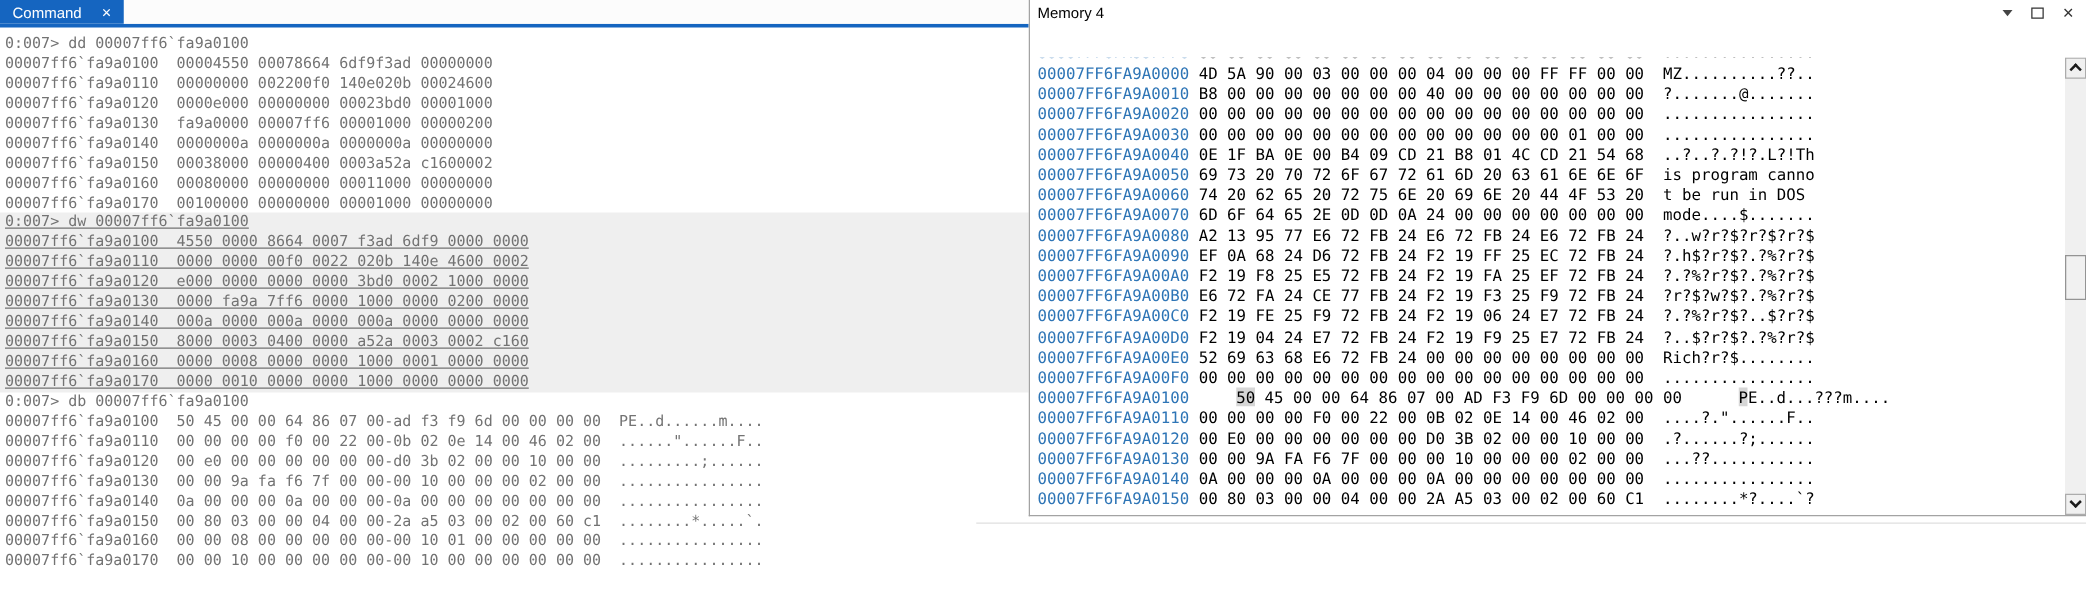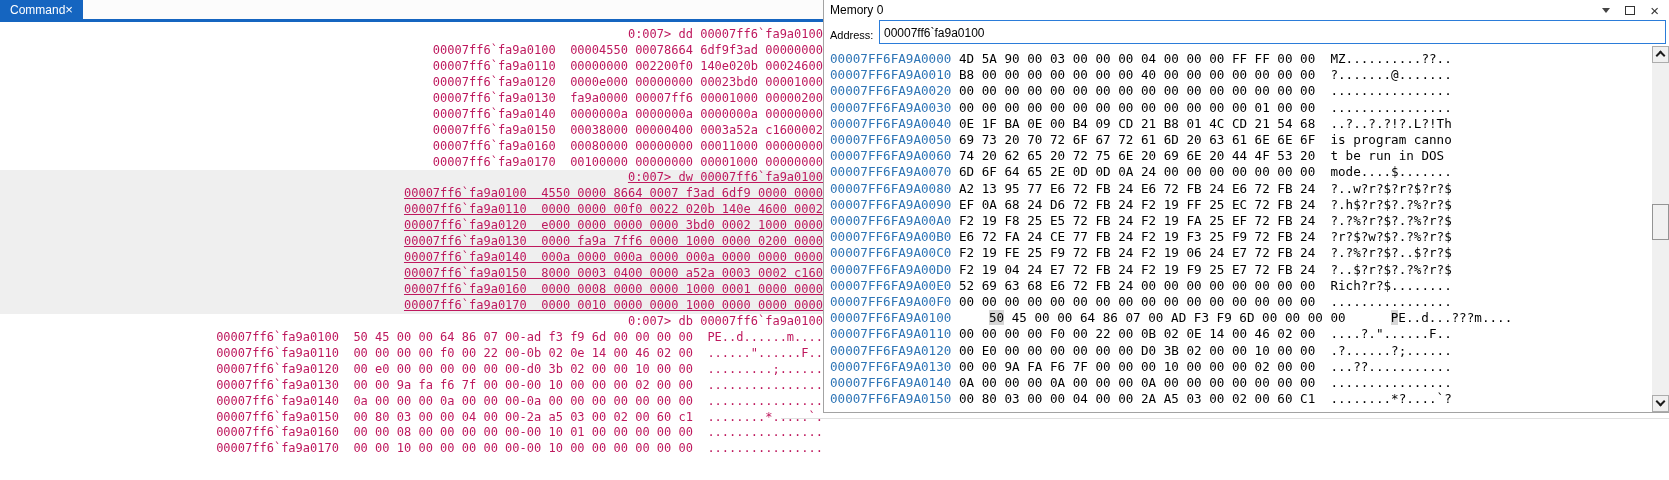--- a/index.html
+++ b/index.html
@@ -5,26 +5,26 @@
   * { margin:0; padding:0; box-sizing:border-box; }
   html,body { width:1669px; height:480px; overflow:hidden; background:#fff;
               font-family:"Liberation Sans", sans-serif; }
   .stage { position:relative; width:1669px; height:480px; background:#fff; }
 
   
   .cmd-panel { position:absolute; left:0; top:0; width:823px; height:480px; background:#fff; }
   .tabbar { position:relative; height:19px; background:#fcfcfc; }
   .tab { position:absolute; left:0; top:0; height:19px; background:var(--accent,#1565c0);
          color:#fff; display:flex; align-items:center; padding:0 10px; font-size:12px; }
-  .tab-label { }
+  .tab-label { margin-right:16px; }
   .tab-close { font-size:13px; line-height:1; margin-top:-1px; }
   .accent-line { height:3px; background:var(--accent,#1565c0); }
   .cmd-clip { height:5px; overflow:hidden; font:12px/15.93px "DejaVu Sans Mono", monospace;
               white-space:pre; padding-left:4px; color:#000; }
-  .cmd-out { font:12px/15.93px "DejaVu Sans Mono", monospace; white-space:pre; color:#be185d;text-align:right; }
+  .cmd-out { font:12px/15.93px "DejaVu Sans Mono", monospace; white-space:pre; color:#737373; }
   .cmd-sec { padding-left:4px; }
   .cmd-sec.shaded { background:var(--shaded,#efefef);text-decoration:underline; }
 
   
   .mem-panel { position:absolute; left:823px; top:0; width:846px; height:413px; background:#fff;
                border-left:1px solid #a3a3a3; border-bottom:1px solid #a3a3a3; }
   .mem-titlebar { position:relative; height:20px; }
   .mem-title { position:absolute; left:6px; top:3px; font-size:12px; color:#000; }
   .mem-controls { position:absolute; right:10px; top:0; height:20px; display:flex;
                   align-items:center; gap:15px; }
@@ -70,30 +70,26 @@
     </div>
     <div class="accent-line"></div>
     <div class="cmd-clip">
       
     </div>
     <div class="cmd-out"><div class="cmd-sec"><div>0:007&gt; dd 00007ff6`fa9a0100</div><div>00007ff6`fa9a0100  00004550 00078664 6df9f3ad 00000000</div><div>00007ff6`fa9a0110  00000000 002200f0 140e020b 00024600</div><div>00007ff6`fa9a0120  0000e000 00000000 00023bd0 00001000</div><div>00007ff6`fa9a0130  fa9a0000 00007ff6 00001000 00000200</div><div>00007ff6`fa9a0140  0000000a 0000000a 0000000a 00000000</div><div>00007ff6`fa9a0150  00038000 00000400 0003a52a c1600002</div><div>00007ff6`fa9a0160  00080000 00000000 00011000 00000000</div><div>00007ff6`fa9a0170  00100000 00000000 00001000 00000000</div></div><div class="cmd-sec shaded"><div>0:007&gt; dw 00007ff6`fa9a0100</div><div>00007ff6`fa9a0100  4550 0000 8664 0007 f3ad 6df9 0000 0000</div><div>00007ff6`fa9a0110  0000 0000 00f0 0022 020b 140e 4600 0002</div><div>00007ff6`fa9a0120  e000 0000 0000 0000 3bd0 0002 1000 0000</div><div>00007ff6`fa9a0130  0000 fa9a 7ff6 0000 1000 0000 0200 0000</div><div>00007ff6`fa9a0140  000a 0000 000a 0000 000a 0000 0000 0000</div><div>00007ff6`fa9a0150  8000 0003 0400 0000 a52a 0003 0002 c160</div><div>00007ff6`fa9a0160  0000 0008 0000 0000 1000 0001 0000 0000</div><div>00007ff6`fa9a0170  0000 0010 0000 0000 1000 0000 0000 0000</div></div><div class="cmd-sec"><div>0:007&gt; db 00007ff6`fa9a0100</div><div>00007ff6`fa9a0100  50 45 00 00 64 86 07 00-ad f3 f9 6d 00 00 00 00  PE..d......m....</div><div>00007ff6`fa9a0110  00 00 00 00 f0 00 22 00-0b 02 0e 14 00 46 02 00  ......"......F..</div><div>00007ff6`fa9a0120  00 e0 00 00 00 00 00 00-d0 3b 02 00 00 10 00 00  .........;......</div><div>00007ff6`fa9a0130  00 00 9a fa f6 7f 00 00-00 10 00 00 00 02 00 00  ................</div><div>00007ff6`fa9a0140  0a 00 00 00 0a 00 00 00-0a 00 00 00 00 00 00 00  ................</div><div>00007ff6`fa9a0150  00 80 03 00 00 04 00 00-2a a5 03 00 02 00 60 c1  ........*.....`.</div><div>00007ff6`fa9a0160  00 00 08 00 00 00 00 00-00 10 01 00 00 00 00 00  ................</div><div>00007ff6`fa9a0170  00 00 10 00 00 00 00 00-00 10 00 00 00 00 00 00  ................</div></div></div>
   </div>
 
   <div class="mem-panel">
     <div class="mem-titlebar">
-      <span class="mem-title">Memory 0</span>
+      <span class="mem-title">Memory 4</span>
       <div class="mem-controls">
         <span class="ctl ctl-caret"></span>
         <span class="ctl ctl-max"></span>
         <span class="ctl ctl-close">×</span>
       </div>
-    </div>
-    <div class="mem-addrrow">
-      <span class="addr-label">Address:</span>
-      <input class="addr-input" type="text" value="00007ff6`fa9a0100" style="">
     </div>
     <div class="mem-body">
       <div class="mem-clip"><span><span class="mem-addr">00007FF6FA99FFF0</span> <span>00 00 00 00 00 00 00 00 00 00 00 00 00 00 00 00</span>  <span>................</span></span></div>
       <div class="mem-rows"><div><span class="mem-addr">00007FF6FA9A0000</span> <span>4D 5A 90 00 03 00 00 00 04 00 00 00 FF FF 00 00</span>  <span>MZ..........??..</span></div><div><span class="mem-addr">00007FF6FA9A0010</span> <span>B8 00 00 00 00 00 00 00 40 00 00 00 00 00 00 00</span>  <span>?.......@.......</span></div><div><span class="mem-addr">00007FF6FA9A0020</span> <span>00 00 00 00 00 00 00 00 00 00 00 00 00 00 00 00</span>  <span>................</span></div><div><span class="mem-addr">00007FF6FA9A0030</span> <span>00 00 00 00 00 00 00 00 00 00 00 00 00 01 00 00</span>  <span>................</span></div><div><span class="mem-addr">00007FF6FA9A0040</span> <span>0E 1F BA 0E 00 B4 09 CD 21 B8 01 4C CD 21 54 68</span>  <span>..?..?.?!?.L?!Th</span></div><div><span class="mem-addr">00007FF6FA9A0050</span> <span>69 73 20 70 72 6F 67 72 61 6D 20 63 61 6E 6E 6F</span>  <span>is program canno</span></div><div><span class="mem-addr">00007FF6FA9A0060</span> <span>74 20 62 65 20 72 75 6E 20 69 6E 20 44 4F 53 20</span>  <span>t be run in DOS </span></div><div><span class="mem-addr">00007FF6FA9A0070</span> <span>6D 6F 64 65 2E 0D 0D 0A 24 00 00 00 00 00 00 00</span>  <span>mode....$.......</span></div><div><span class="mem-addr">00007FF6FA9A0080</span> <span>A2 13 95 77 E6 72 FB 24 E6 72 FB 24 E6 72 FB 24</span>  <span>?..w?r?$?r?$?r?$</span></div><div><span class="mem-addr">00007FF6FA9A0090</span> <span>EF 0A 68 24 D6 72 FB 24 F2 19 FF 25 EC 72 FB 24</span>  <span>?.h$?r?$?.?%?r?$</span></div><div><span class="mem-addr">00007FF6FA9A00A0</span> <span>F2 19 F8 25 E5 72 FB 24 F2 19 FA 25 EF 72 FB 24</span>  <span>?.?%?r?$?.?%?r?$</span></div><div><span class="mem-addr">00007FF6FA9A00B0</span> <span>E6 72 FA 24 CE 77 FB 24 F2 19 F3 25 F9 72 FB 24</span>  <span>?r?$?w?$?.?%?r?$</span></div><div><span class="mem-addr">00007FF6FA9A00C0</span> <span>F2 19 FE 25 F9 72 FB 24 F2 19 06 24 E7 72 FB 24</span>  <span>?.?%?r?$?..$?r?$</span></div><div><span class="mem-addr">00007FF6FA9A00D0</span> <span>F2 19 04 24 E7 72 FB 24 F2 19 F9 25 E7 72 FB 24</span>  <span>?..$?r?$?.?%?r?$</span></div><div><span class="mem-addr">00007FF6FA9A00E0</span> <span>52 69 63 68 E6 72 FB 24 00 00 00 00 00 00 00 00</span>  <span>Rich?r?$........</span></div><div><span class="mem-addr">00007FF6FA9A00F0</span> <span>00 00 00 00 00 00 00 00 00 00 00 00 00 00 00 00</span>  <span>................</span></div><div><span class="mem-addr">00007FF6FA9A0100</span> <span><span class="hl">50</span> <span>45</span> <span>00</span> <span>00</span> <span>64</span> <span>86</span> <span>07</span> <span>00</span> <span>AD</span> <span>F3</span> <span>F9</span> <span>6D</span> <span>00</span> <span>00</span> <span>00</span> <span>00</span></span>  <span><span class="hl">P</span><span>E</span><span>.</span><span>.</span><span>d</span><span>.</span><span>.</span><span>.</span><span>?</span><span>?</span><span>?</span><span>m</span><span>.</span><span>.</span><span>.</span><span>.</span></span></div><div><span class="mem-addr">00007FF6FA9A0110</span> <span>00 00 00 00 F0 00 22 00 0B 02 0E 14 00 46 02 00</span>  <span>....?."......F..</span></div><div><span class="mem-addr">00007FF6FA9A0120</span> <span>00 E0 00 00 00 00 00 00 D0 3B 02 00 00 10 00 00</span>  <span>.?......?;......</span></div><div><span class="mem-addr">00007FF6FA9A0130</span> <span>00 00 9A FA F6 7F 00 00 00 10 00 00 00 02 00 00</span>  <span>...??...........</span></div><div><span class="mem-addr">00007FF6FA9A0140</span> <span>0A 00 00 00 0A 00 00 00 0A 00 00 00 00 00 00 00</span>  <span>................</span></div><div><span class="mem-addr">00007FF6FA9A0150</span> <span>00 80 03 00 00 04 00 00 2A A5 03 00 02 00 60 C1</span>  <span>........*?....`?</span></div></div>
       <div class="sbar">
         <div class="sb-btn sb-up">
           <span class="chev chev-up"></span>
         </div>
         <div class="sb-thumb"></div>
         <div class="sb-btn sb-down">

